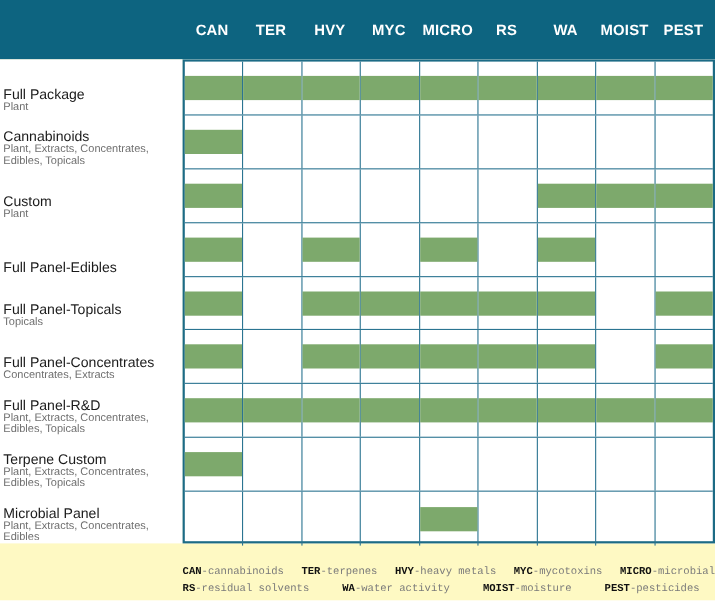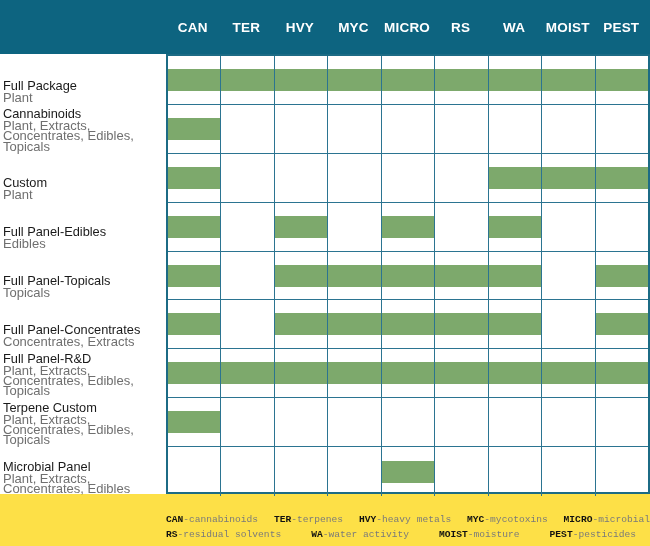--- a/index.html
+++ b/index.html
@@ -9,21 +9,21 @@
     height: 546px;
     background: #ffffff;
     font-family: "Liberation Sans", sans-serif;
     overflow: hidden;
   }
 
   #page {
     position: relative;
     width: 650px;
     height: 546px;
-    background: #fde047;
+    background: #fef9c3;
   }
 
   
   #header-bar {
     position: absolute;
     left: 0; top: 0;
     width: 650px; height: 54px;
     background: #0d6480;
   }
 
@@ -72,21 +72,21 @@
   }
 
   .row-label .rl-title {
     font-size: 12.8px;
     color: #1a1a1a;
     line-height: 15px;
     white-space: nowrap;
   }
 
   .row-label .rl-sub {
-    font-size: 13px;
+    font-size: 10px;
     color: #6f6f6f;
     line-height: 10.2px;
     max-width: 160px;
   }
 
   
   #grid {
     position: relative;
     width: 484px;
     border: 2px solid #1c6b85;
@@ -182,21 +182,20 @@
         <div class="row-label">
           <div class="rl-title">Cannabinoids</div>
           <div class="rl-sub">Plant, Extracts, Concentrates, Edibles, Topicals</div>
         </div>
         <div class="row-label">
           <div class="rl-title">Custom</div>
           <div class="rl-sub">Plant</div>
         </div>
         <div class="row-label">
           <div class="rl-title">Full Panel-Edibles</div>
-          <div class="rl-sub">Edibles</div>
         </div>
         <div class="row-label">
           <div class="rl-title">Full Panel-Topicals</div>
           <div class="rl-sub">Topicals</div>
         </div>
         <div class="row-label">
           <div class="rl-title">Full Panel-Concentrates</div>
           <div class="rl-sub">Concentrates, Extracts</div>
         </div>
         <div class="row-label">

